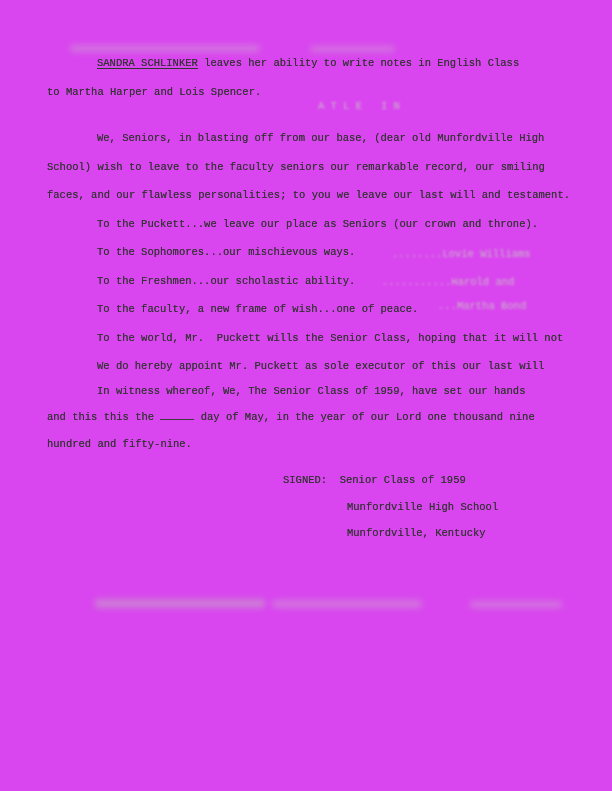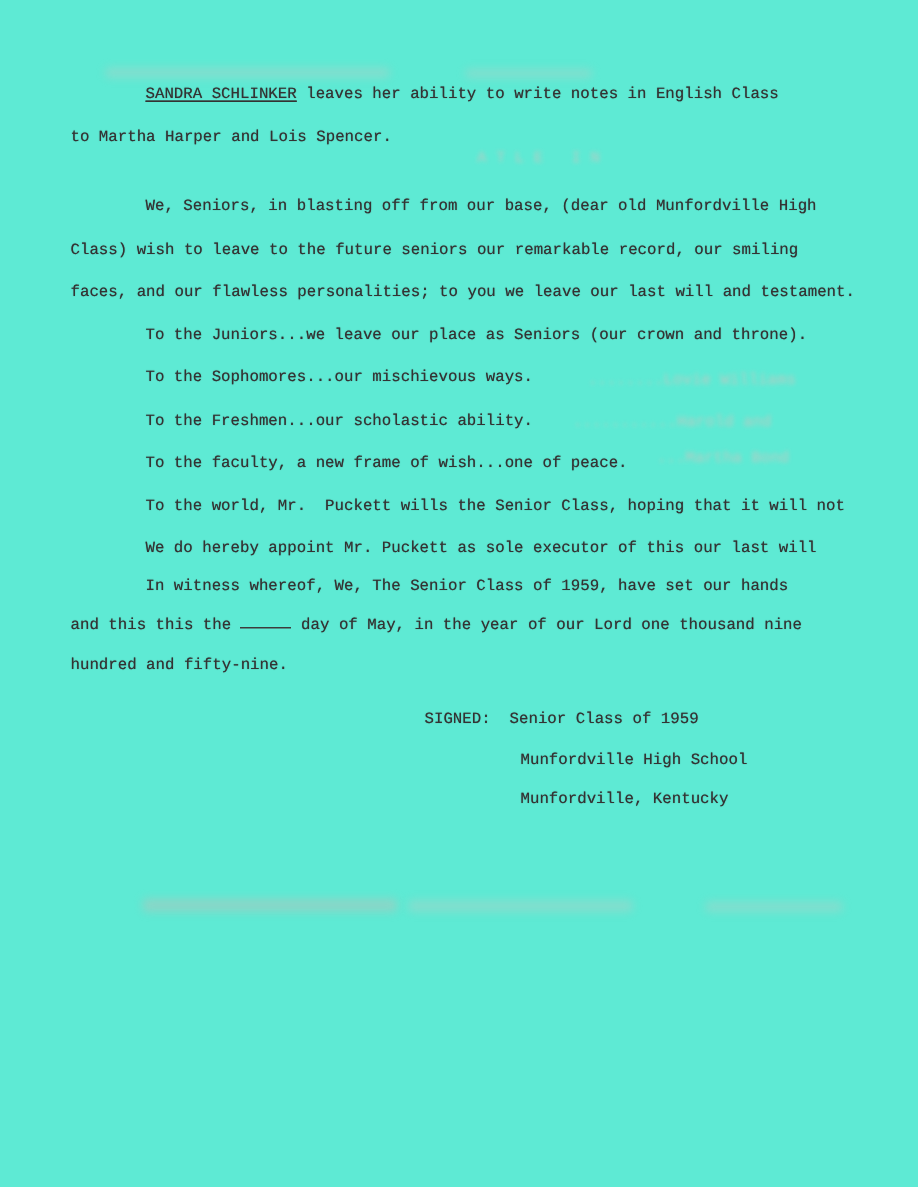--- a/index.html
+++ b/index.html
@@ -4,21 +4,21 @@
 <style>
   html, body {
     margin: 0;
     padding: 0;
     background: #ffffff;
   }
   .page {
     position: relative;
     width: 612px;
     height: 791px;
-    background: #5eead4;
+    background: #d946ef;
     overflow: hidden;
     font-family: "Liberation Mono", "DejaVu Sans Mono", monospace;
     font-size: 10.5px;
     color: #333333;
   }
   .text-block {
     position: absolute;
     left: 47px;
     top: 49px;
     width: 540px;
@@ -87,23 +87,23 @@
       <span class="ghost" style="left: 318px; top: 100px;">A T L E   I N</span>
       <span class="ghost" style="left: 392px; top: 248px;">........Lovie Williams</span>
       <span class="ghost" style="left: 382px; top: 276px;">...........Harold and</span>
       <span class="ghost" style="left: 438px; top: 300px;">...Martha Bond</span>
     </div>
 
   <div class="text-block">
       <div class="line indent"><span class="underline">SANDRA SCHLINKER</span><span> leaves her ability to write notes in English Class</span></div>
       <div class="line"><span>to Martha Harper and Lois Spencer.</span></div>
       <div class="line indent" style="margin-top: 18px;"><span>We, Seniors, in blasting off from our base, (dear old Munfordville High</span></div>
-      <div class="line"><span>Class) wish to leave to the future seniors our remarkable record, our smiling</span></div>
+      <div class="line"><span>School) wish to leave to the faculty seniors our remarkable record, our smiling</span></div>
       <div class="line"><span>faces, and our flawless personalities; to you we leave our last will and testament.</span></div>
-      <div class="line indent"><span>To the Juniors...we leave our place as Seniors (our crown and throne).</span></div>
+      <div class="line indent"><span>To the Puckett...we leave our place as Seniors (our crown and throne).</span></div>
       <div class="line indent"><span>To the Sophomores...our mischievous ways.</span></div>
       <div class="line indent"><span>To the Freshmen...our scholastic ability.</span></div>
       <div class="line indent"><span>To the faculty, a new frame of wish...one of peace.</span></div>
       <div class="line indent"><span>To the world, Mr.  Puckett wills the Senior Class, hoping that it will not</span></div>
       <div class="line indent"><span>We do hereby appoint Mr. Puckett as sole executor of this our last will</span></div>
       <div class="line indent tight" style="margin-top: -3px;"><span>In witness whereof, We, The Senior Class of 1959, have set our hands</span></div>
       <div class="line tight"><span>and this this the </span><span class="blank"></span><span> day of May, in the year of our Lord one thousand nine</span></div>
       <div class="line tight"><span>hundred and fifty-nine.</span></div>
       <div class="line tight pos-signed"><span>SIGNED:  Senior Class of 1959</span></div>
       <div class="line tight pos-address"><span>Munfordville High School</span></div>

